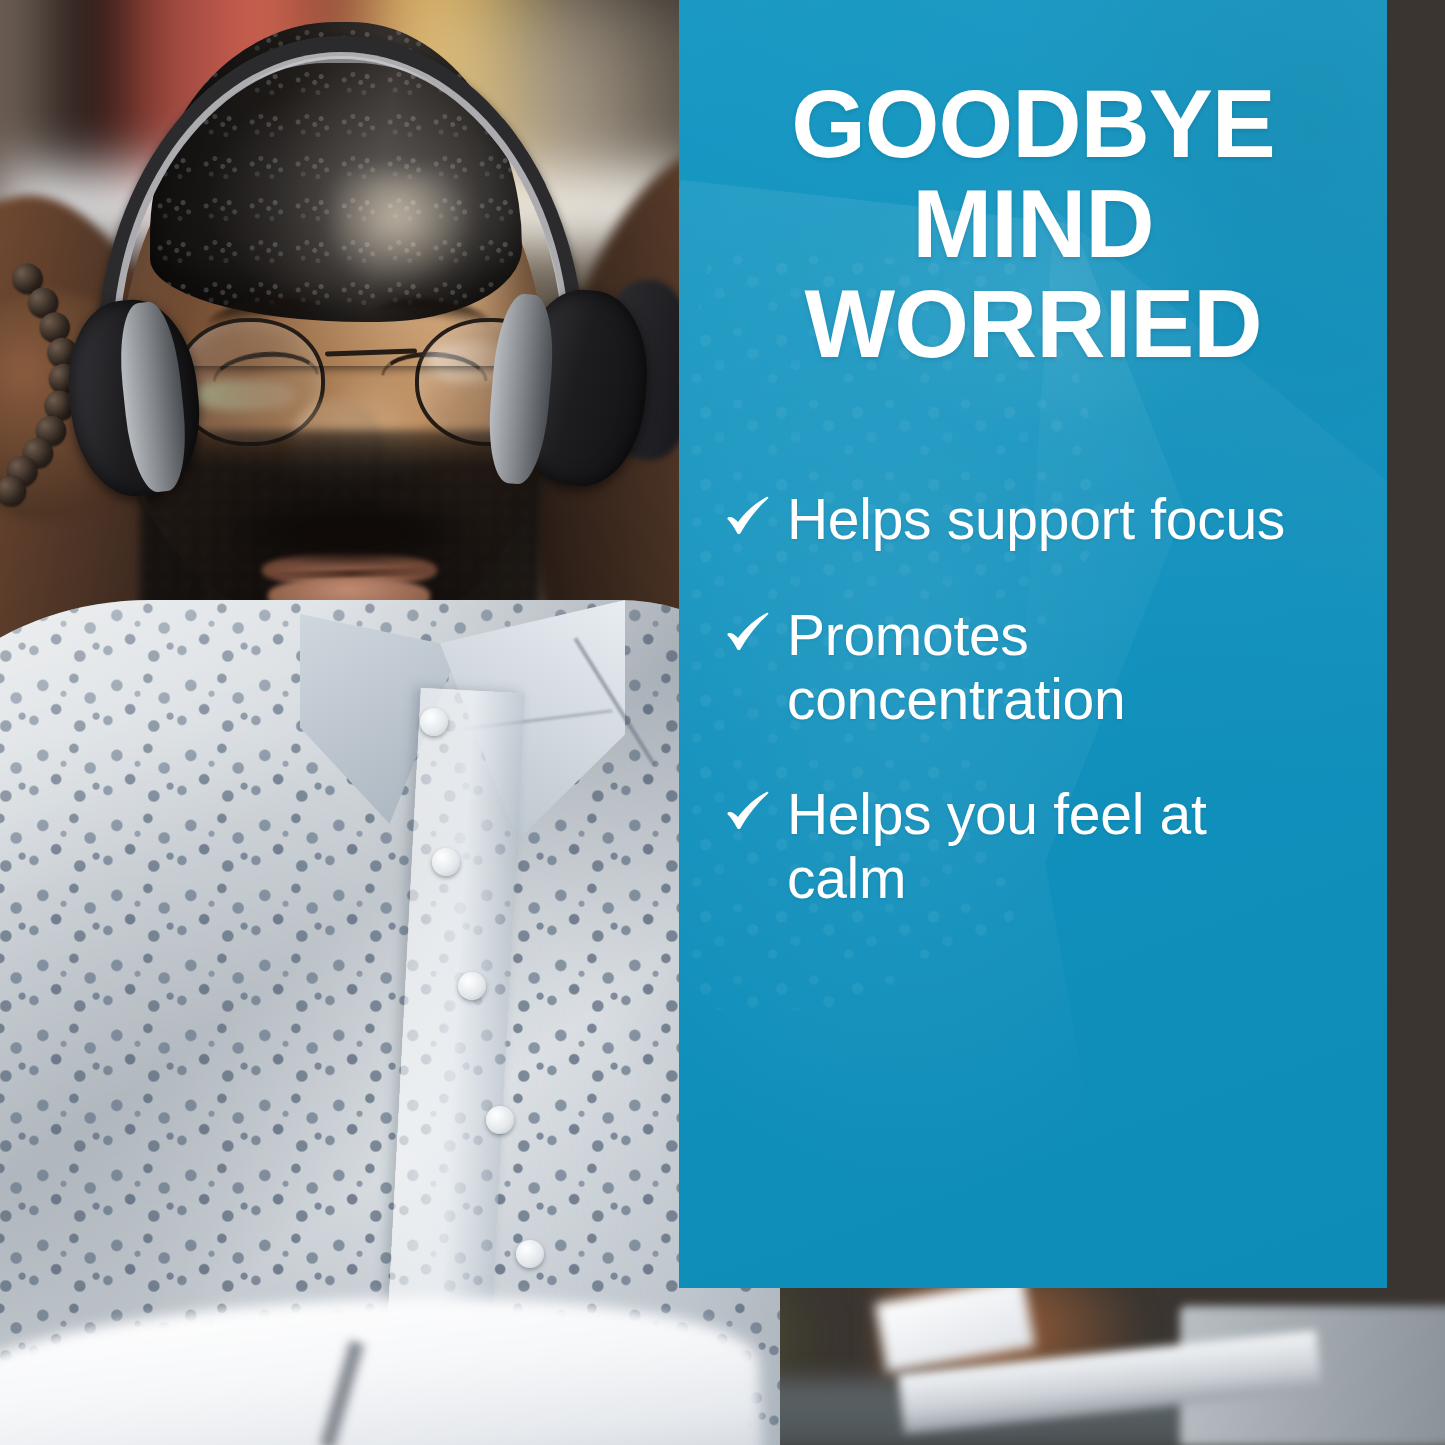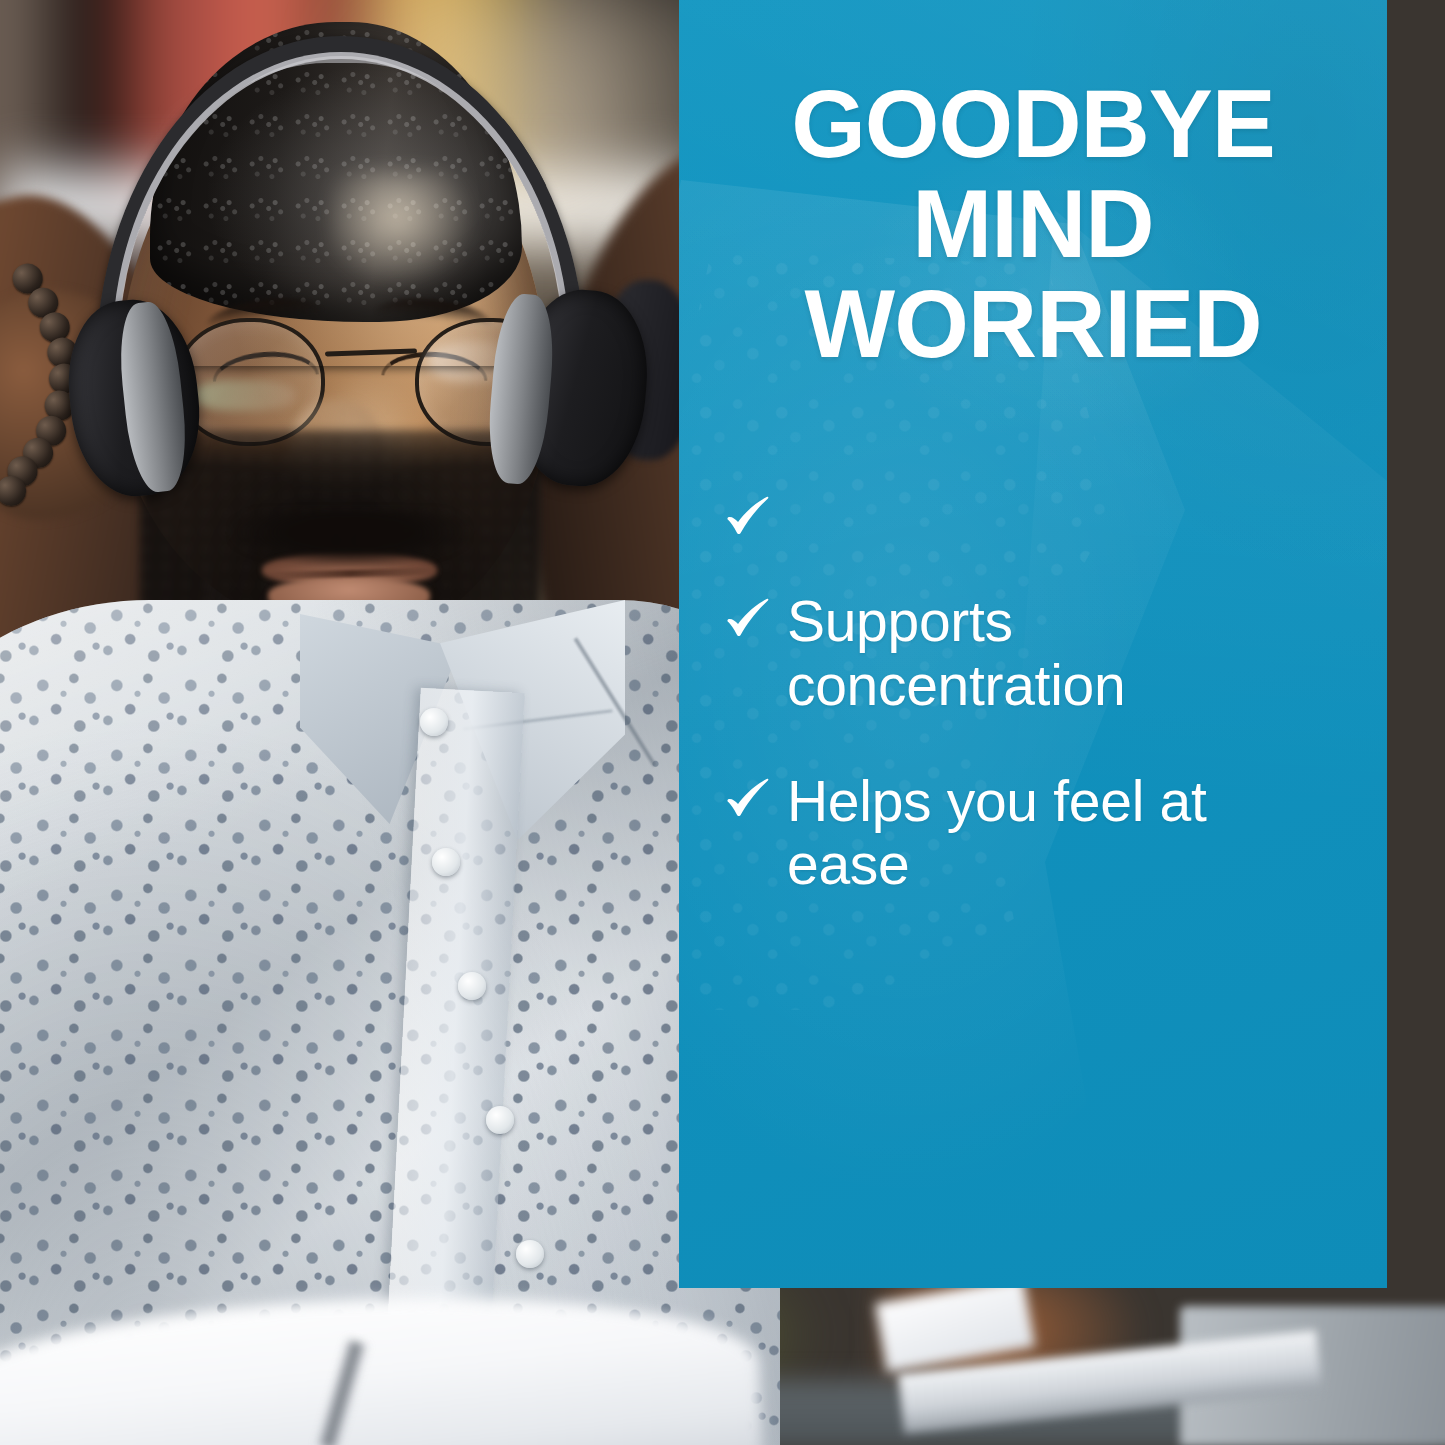--- a/index.html
+++ b/index.html
@@ -543,40 +543,41 @@
     <div class="bullets">
 
       <div class="bullet">
         <span class="check">
           <svg viewBox="0 0 48 48" aria-hidden="true">
             <path d="M3 26.5 C6.5 25.2 10.2 27.6 13.6 31.4 C19.2 23.4 28.8 13.2 43.5 5.2
                      C44.8 4.5 45.9 5.6 44.8 6.7 C32.4 18.2 22.6 31.4 16.6 42.2
                      C15.4 44.4 13.4 44.3 12.3 42.2 C9.4 36.6 6.2 31.3 2.4 28.1 Z" fill="#ffffff"></path>
           </svg>
         </span>
+        <span class="btext">Helps support focus</span>
       </div>
 
 
       <div class="bullet">
         <span class="check">
           <svg viewBox="0 0 48 48" aria-hidden="true">
             <path d="M3 26.5 C6.5 25.2 10.2 27.6 13.6 31.4 C19.2 23.4 28.8 13.2 43.5 5.2
                      C44.8 4.5 45.9 5.6 44.8 6.7 C32.4 18.2 22.6 31.4 16.6 42.2
                      C15.4 44.4 13.4 44.3 12.3 42.2 C9.4 36.6 6.2 31.3 2.4 28.1 Z" fill="#ffffff"></path>
           </svg>
         </span>
-        <span class="btext">Supports concentration</span>
+        <span class="btext">Promotes concentration</span>
       </div>
 
       <div class="bullet">
         <span class="check">
           <svg viewBox="0 0 48 48" aria-hidden="true">
             <path d="M3 26.5 C6.5 25.2 10.2 27.6 13.6 31.4 C19.2 23.4 28.8 13.2 43.5 5.2
                      C44.8 4.5 45.9 5.6 44.8 6.7 C32.4 18.2 22.6 31.4 16.6 42.2
                      C15.4 44.4 13.4 44.3 12.3 42.2 C9.4 36.6 6.2 31.3 2.4 28.1 Z" fill="#ffffff"></path>
           </svg>
         </span>
-        <span class="btext">Helps you feel at ease</span>
+        <span class="btext">Helps you feel at calm</span>
       </div>
 
     </div>
   </div>
 </div>
 
 </body></html>

